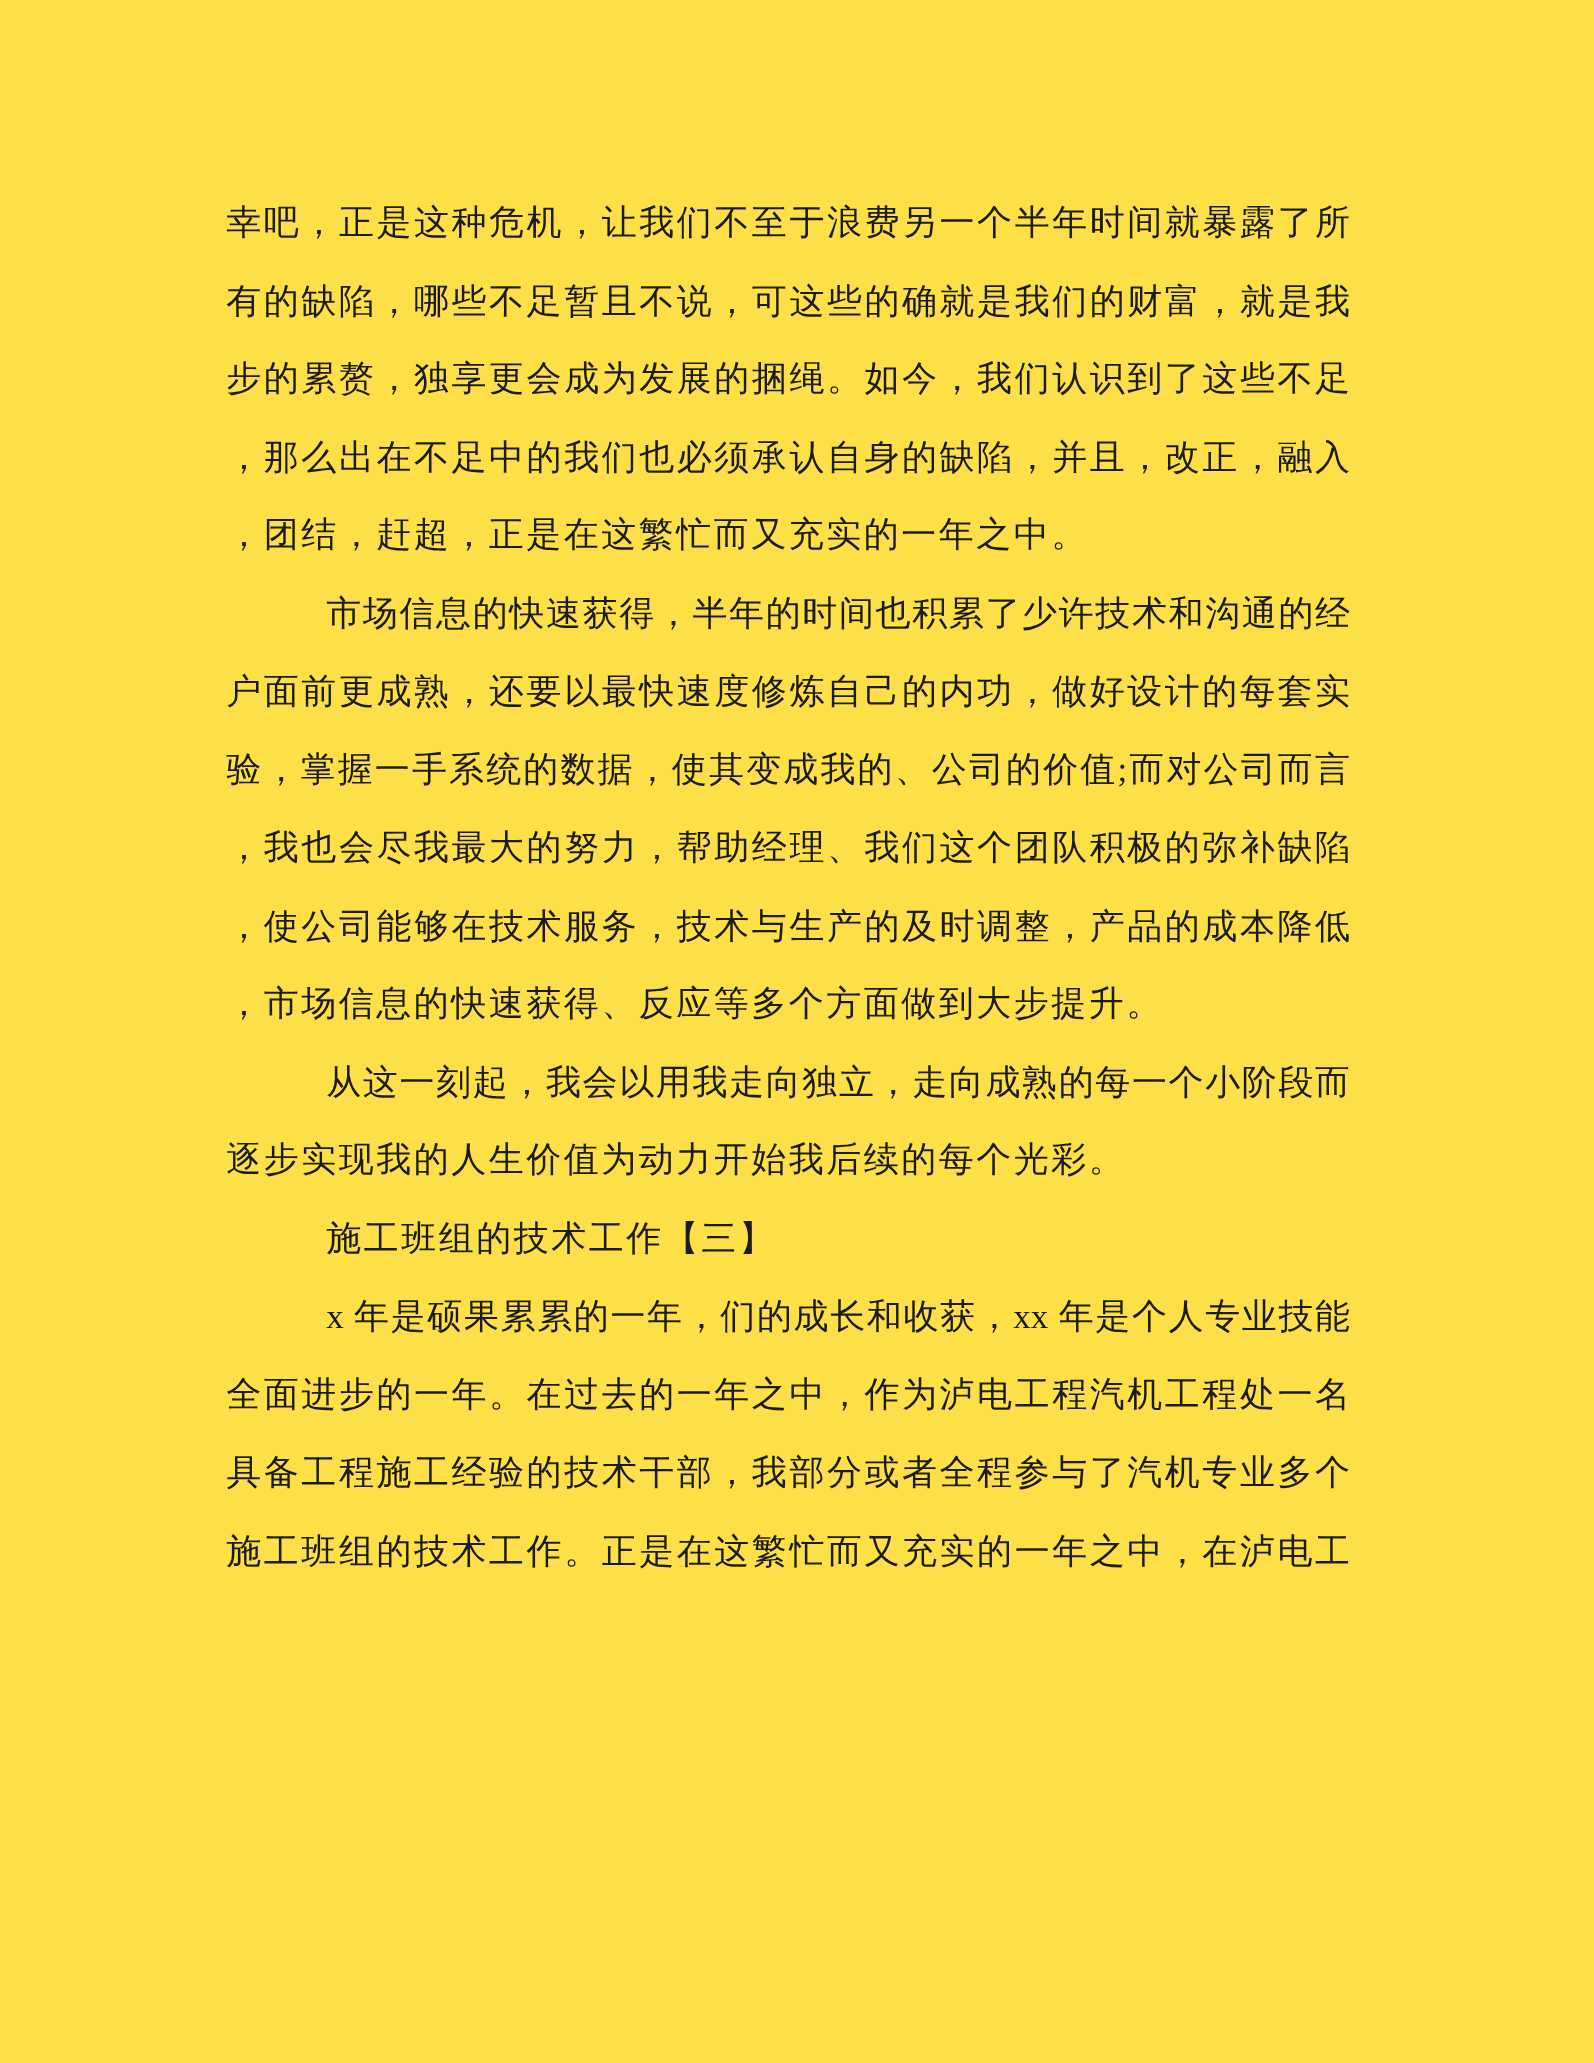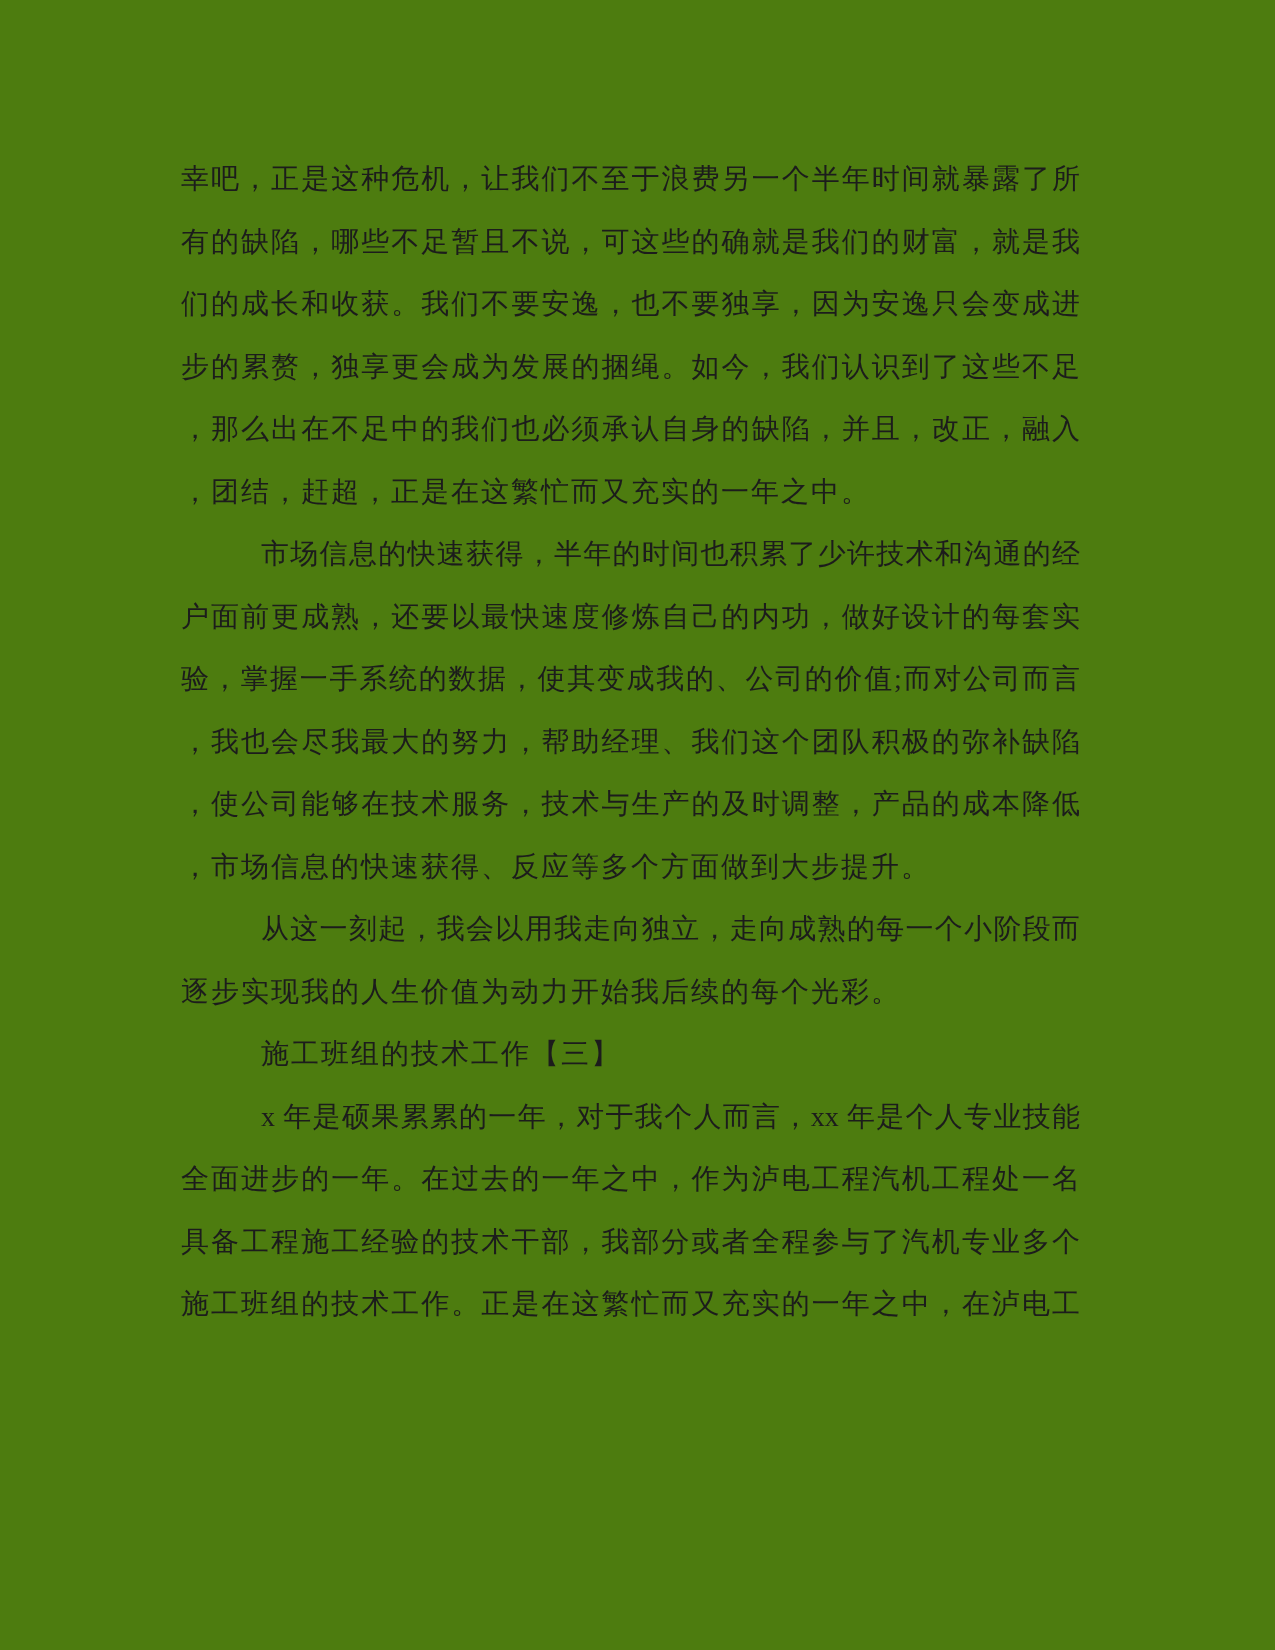--- a/index.html
+++ b/index.html
@@ -35,35 +35,34 @@
     text-align: justify;
     text-align-last: justify;
   }
   .line.indent {
     text-indent: 80px;
   }
 </style>
 </head>
 <body>
 
-<div class="page" style="background: #4d7c0f; color: rgb(28, 28, 28);">
+<div class="page" style="background: #fde047; color: rgb(28, 28, 28);">
   <div class="text-block">
       <div class="line justify">幸吧，正是这种危机，让我们不至于浪费另一个半年时间就暴露了所</div>
       <div class="line justify">有的缺陷，哪些不足暂且不说，可这些的确就是我们的财富，就是我</div>
-      <div class="line justify">们的成长和收获。我们不要安逸，也不要独享，因为安逸只会变成进</div>
       <div class="line justify">步的累赘，独享更会成为发展的捆绳。如今，我们认识到了这些不足</div>
       <div class="line justify">，那么出在不足中的我们也必须承认自身的缺陷，并且，改正，融入</div>
       <div class="line">，团结，赶超，正是在这繁忙而又充实的一年之中。</div>
       <div class="line justify indent">市场信息的快速获得，半年的时间也积累了少许技术和沟通的经</div>
       <div class="line justify">户面前更成熟，还要以最快速度修炼自己的内功，做好设计的每套实</div>
       <div class="line justify">验，掌握一手系统的数据，使其变成我的、公司的价值;而对公司而言</div>
       <div class="line justify">，我也会尽我最大的努力，帮助经理、我们这个团队积极的弥补缺陷</div>
       <div class="line justify">，使公司能够在技术服务，技术与生产的及时调整，产品的成本降低</div>
       <div class="line">，市场信息的快速获得、反应等多个方面做到大步提升。</div>
       <div class="line justify indent">从这一刻起，我会以用我走向独立，走向成熟的每一个小阶段而</div>
       <div class="line">逐步实现我的人生价值为动力开始我后续的每个光彩。</div>
       <div class="line indent">施工班组的技术工作【三】</div>
-      <div class="line justify indent">x 年是硕果累累的一年，对于我个人而言，xx 年是个人专业技能</div>
+      <div class="line justify indent">x 年是硕果累累的一年，们的成长和收获，xx 年是个人专业技能</div>
       <div class="line justify">全面进步的一年。在过去的一年之中，作为泸电工程汽机工程处一名</div>
       <div class="line justify">具备工程施工经验的技术干部，我部分或者全程参与了汽机专业多个</div>
       <div class="line justify">施工班组的技术工作。正是在这繁忙而又充实的一年之中，在泸电工</div>
     </div>
 </div>
 
 </body></html>

